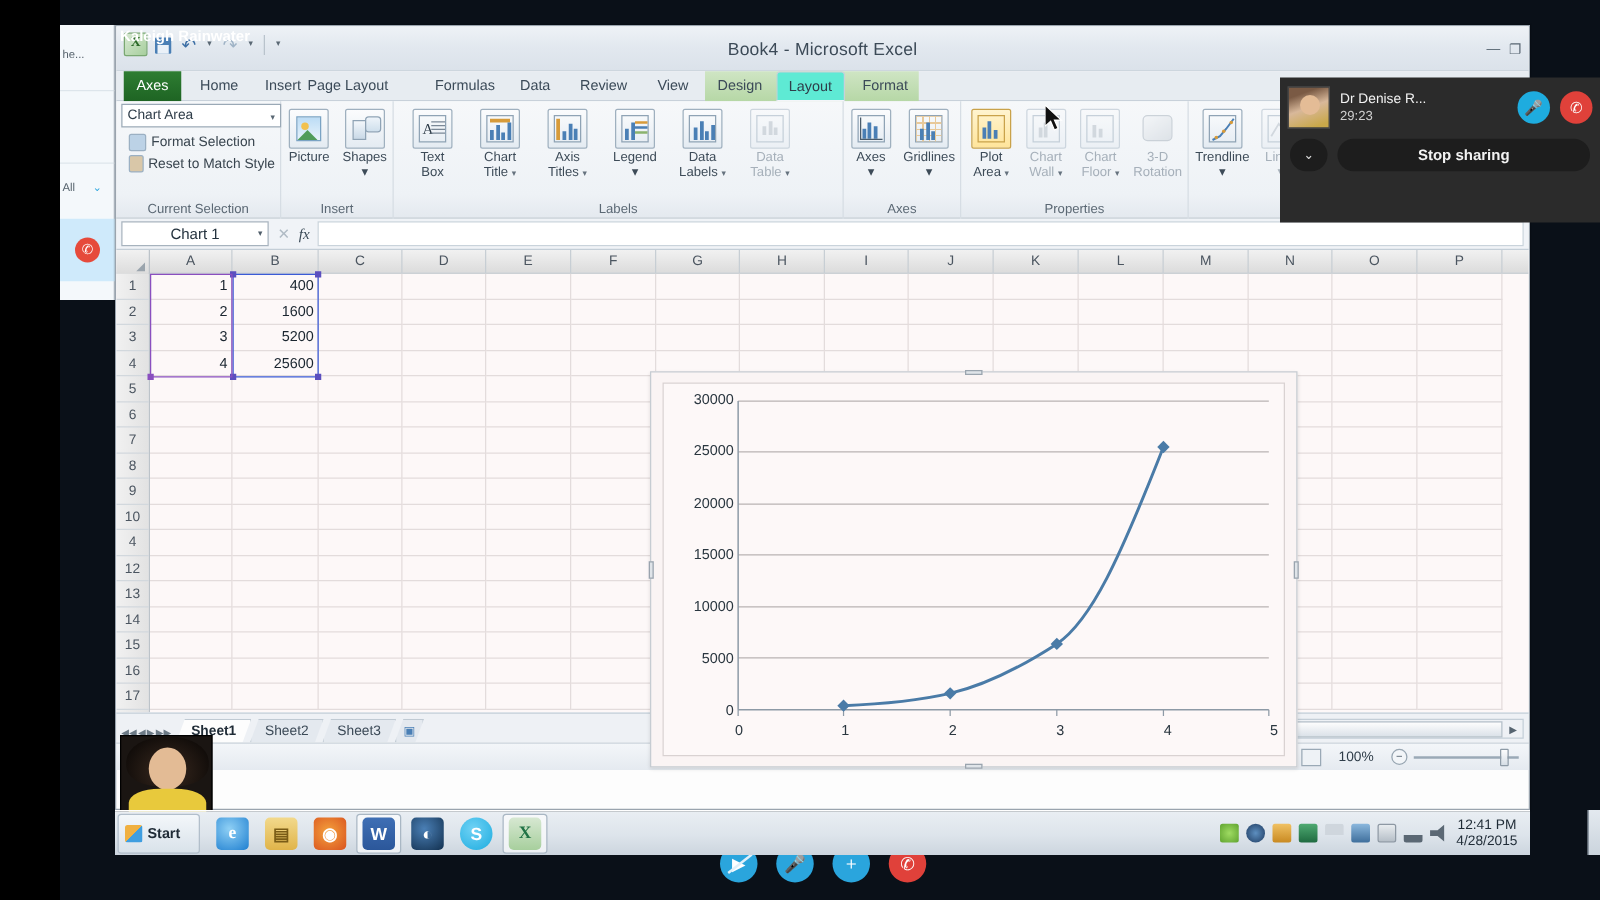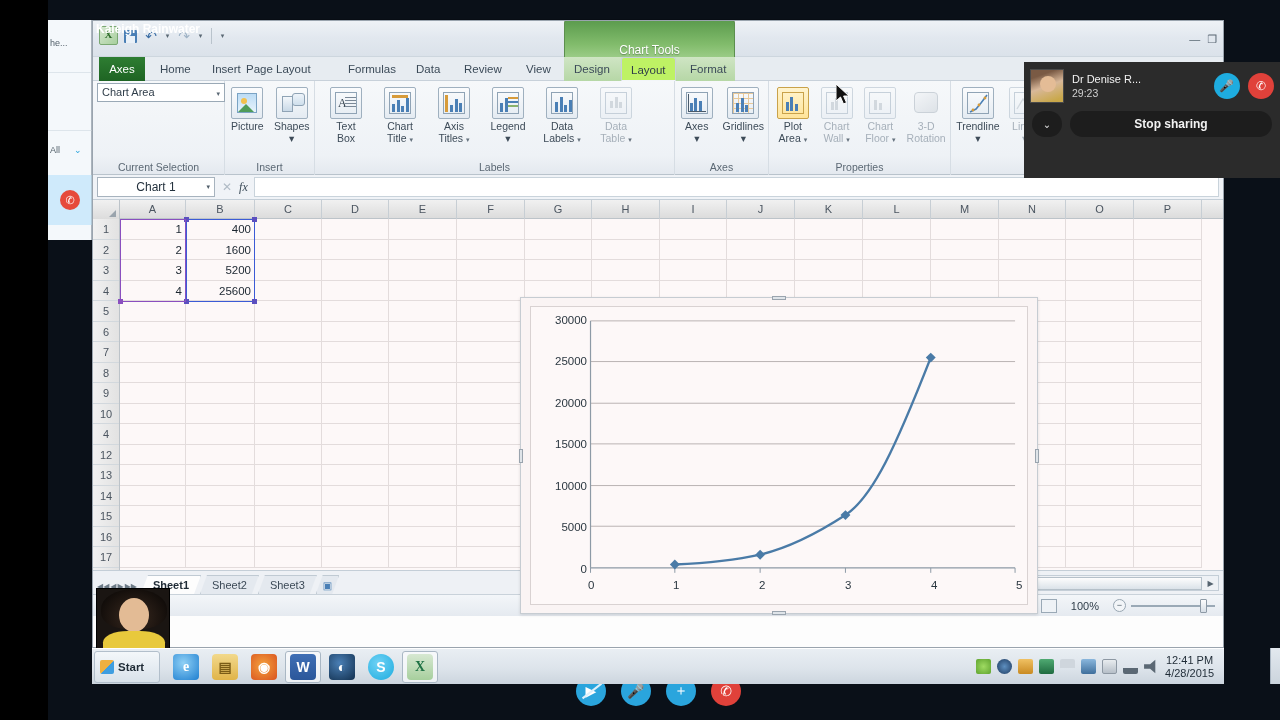--- a/index.html
+++ b/index.html
@@ -93,21 +93,21 @@
   .tab {
     position:absolute; top:0; height:24px; line-height:24px;
     font-size:11.5px; color:#3b4a58; padding:0 9px; cursor:pointer;
     white-space:nowrap;
   }
   .tab.file {
     background:linear-gradient(to bottom,#2e7d32,#1e6423);
     color:#fff; left:6px; width:46px; text-align:center; padding:0;
   }
   .tab.active {
-    background:#bef264; border:1px solid #c8d1da; border-bottom:1px solid #f3f6f9;
+    background:#5eead4; border:1px solid #c8d1da; border-bottom:1px solid #f3f6f9;
     border-radius:3px 3px 0 0; z-index:4; color:#2f3d49;
   }
   .ct-band {
     position:absolute; left:471px; top:0; width:171px; height:24px;
     background:linear-gradient(to bottom,#cfe5c4,#b6d7a6);
   }
 
   
   .ribbon {
     position:relative; height:94px;
@@ -391,23 +391,20 @@
         <div class="qbtn ico-undo">↶</div>
         <div class="tiny-caret">▾</div>
         <div class="qbtn ico-redo">↷</div>
         <div class="tiny-caret">▾</div>
         <div class="sep"></div>
         <div class="tiny-caret">▾</div>
       </div>
 
       <div class="win-title">Book4  -  Microsoft Excel</div>
 
-      <div class="charttools">
-        <span>Chart Tools</span>
-      </div>
 
       <div class="winbtns">
         <span>—</span>
         <span>❐</span>
       </div>
     </div>
 
     <div class="tabstrip">
       <div class="ct-band"></div>
       <div class="tab file" style="left:6px;width:46px;">Axes</div>
@@ -422,20 +419,30 @@
       <div class="tab active" style="left:528px;">Layout</div>
       <div class="tab" style="left:588px;">Format</div>
     </div>
 
     <div class="ribbon">
 
       <div class="group" style="left:0; width:132px;">
         <div class="cs-combo">
           <span>Chart Area</span>
           <span class="ca">▾</span>
+        </div>
+        <div class="smallstack" style="padding-left:6px;">
+          <div class="smallbtn">
+            <span class="si" style="background:#bcd2e6;"></span>
+            <span>Format Selection</span>
+          </div>
+          <div class="smallbtn">
+            <span class="si" style="background:#d9c7a8;"></span>
+            <span>Reset to Match Style</span>
+          </div>
         </div>
         <div class="group-label">Current Selection</div>
       </div>
 
       <div class="group" style="left:132px; width:90px;">
         <div class="gitems" style="justify-content:center;">
           <div class="bigbtn">
             <div class="gl">
               <div style="position:absolute;inset:5px;background:linear-gradient(#bcdcf5,#e7f3fb);border:1px solid #7aa3c4;"></div>
               <div style="position:absolute;left:9px;top:10px;width:6px;height:6px;border-radius:50%;background:#f2c14e;"></div>

